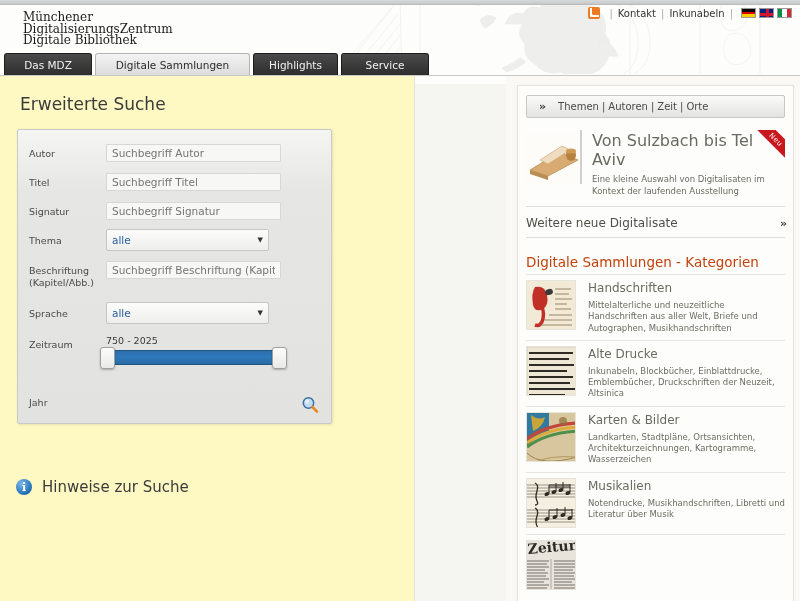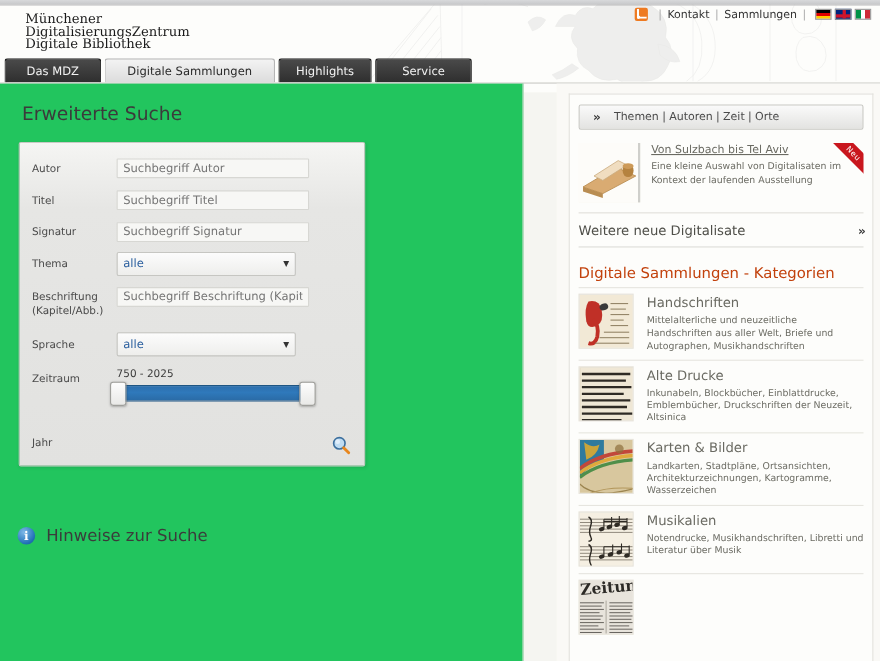--- a/index.html
+++ b/index.html
@@ -111,22 +111,22 @@
   .tab#tab-0 { min-width: 88px; }
   .tab#tab-1 { min-width: 155px; }
   .tab#tab-2 { min-width: 85px; }
   .tab#tab-3 { min-width: 88px; }
   #nav-underline {
     position:absolute; left:0; top:75px; width:800px; height:1px; background:#c9c9c4;
   }
 
   
   #content-left {
-    position: absolute; left: 0; top: 76px; width: 476px; height: 525px;
-    background: #22c55e;
+    position: absolute; left: 0; top: 76px; width: 415px; height: 525px;
+    background: #fef9c3;
     border-right: 1px solid #e2e1dc;
   }
   #page-title {
     position: absolute; left: 20px; top: 18px;
     font-size: 17px; color: #3b3b3b; font-weight: normal;
   }
 
   
   #search-panel {
     position: absolute; left: 17px; top: 53px;
@@ -256,21 +256,21 @@
     border-bottom: 1px solid #e0dfda;
     overflow: hidden;
   }
   #promo-thumb {
     width: 56px; height: 54px; flex: 0 0 56px;
     border-right: 2px solid #cfcfcb;
     background: #fbf7f0;
     position: relative; overflow: hidden;
   }
   #promo-text { padding-left: 10px; padding-top: 1px; }
-  #promo-title { font-size: 10px; color: #6a6a62; margin-bottom: 5px; text-decoration: underline; }
+  #promo-title { font-size: 16px; color: #6a6a62; margin-bottom: 5px; }
   #promo-desc { font-size: 8.5px; color: #6b6b63; line-height: 11.5px; }
   #promo-ribbon {
     position: absolute; right: -17px; top: 3px;
     width: 52px; height: 13px;
     background: #c9171e;
     color: #fff; font-size: 7px;
     display:flex;align-items:center;justify-content:center;
     transform: rotate(45deg);
     letter-spacing: .5px;
   }
@@ -346,21 +346,21 @@
         <div>DigitalisierungsZentrum</div>
         <div>Digitale Bibliothek</div>
       </div>
     </div>
 
     <div id="utility-bar">
       <div id="rss-icon"></div>
       <span class="util-sep">|</span>
       <a href="#">Kontakt</a>
       <span class="util-sep">|</span>
-      <a href="#">Sammlungen</a>
+      <a href="#">Inkunabeln</a>
       <span class="util-sep">|</span>
       <span class="flag flag-de"></span>
       <span class="flag flag-gb"></span>
       <span class="flag flag-it"></span>
     </div>
 
     <div id="nav">
       <div class="tab" id="tab-0">Das MDZ</div>
       <div class="tab active" id="tab-1">Digitale Sammlungen</div>
       <div class="tab" id="tab-2">Highlights</div>

